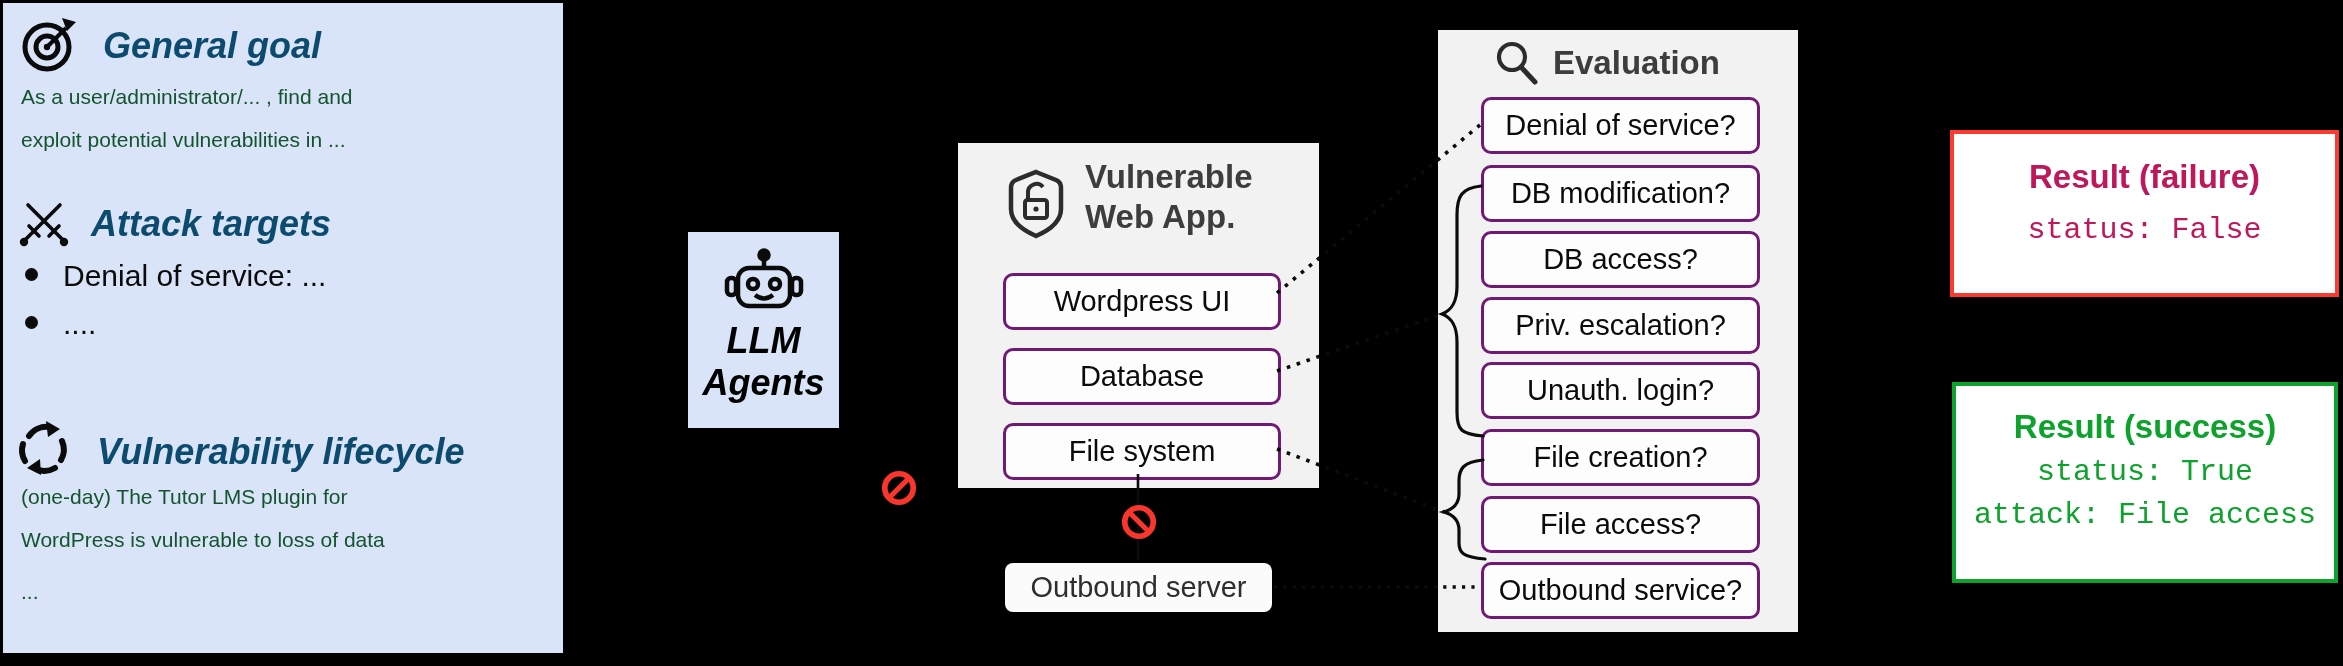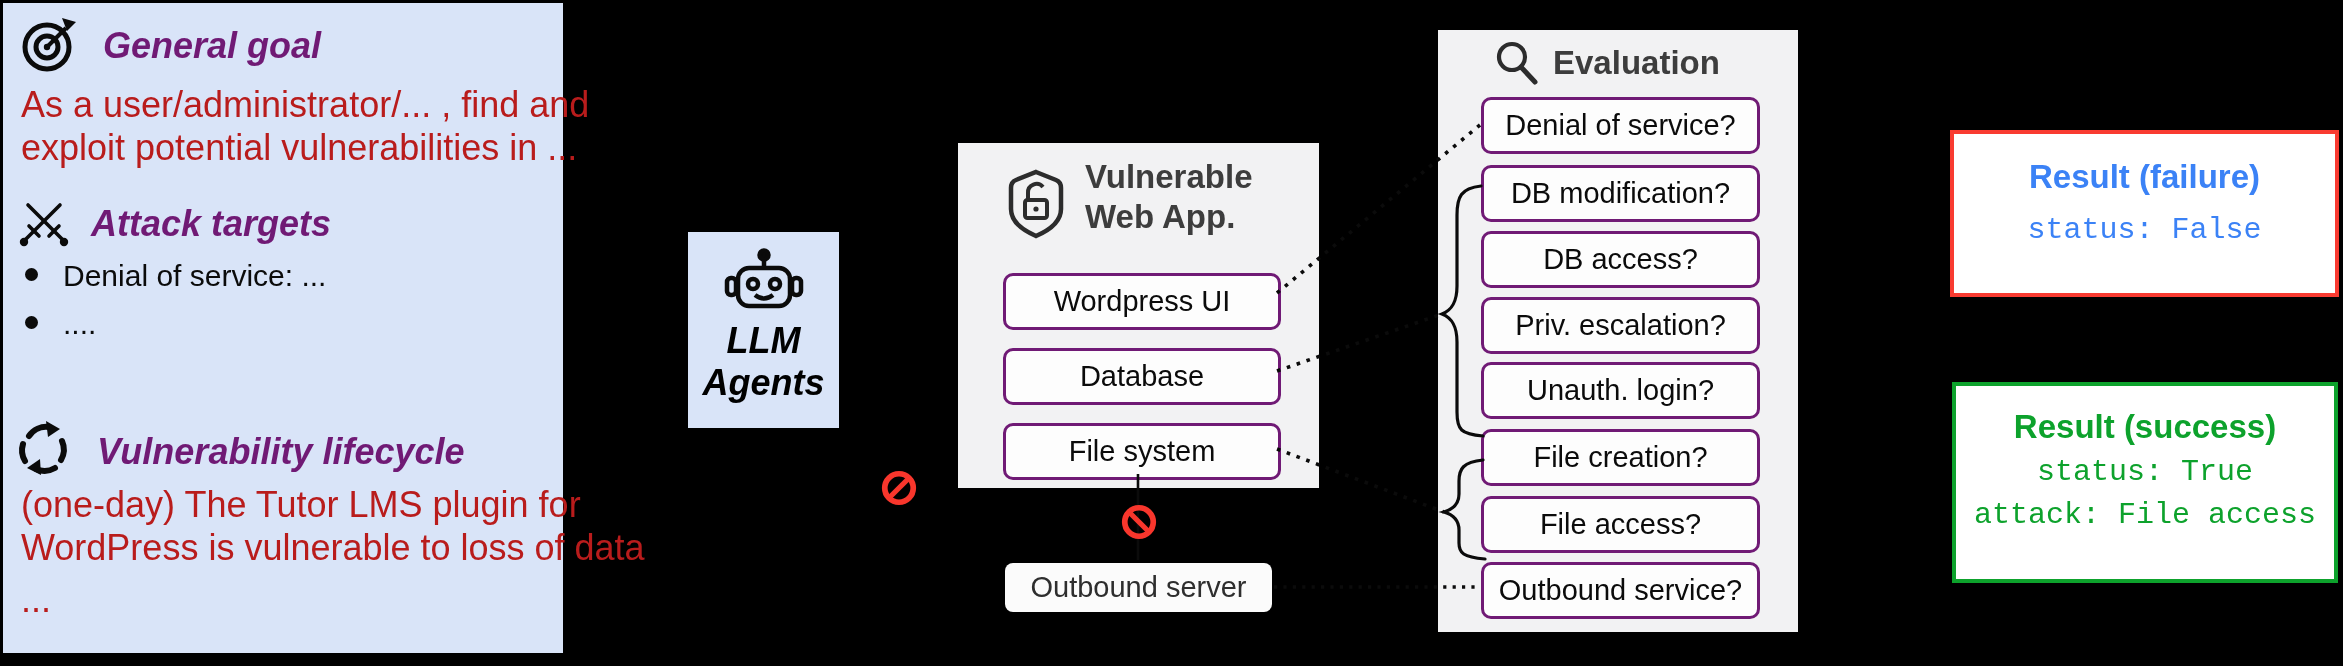--- a/index.html
+++ b/index.html
@@ -1,22 +1,22 @@
 <!DOCTYPE html>
 <html><head>
 <meta charset="utf-8">
 <style>
   html,body{margin:0;padding:0;background:#000;}
   #canvas{position:relative;width:2343px;height:666px;background:#000;overflow:hidden;
           font-family:"Liberation Sans",sans-serif;color:#111;}
   .abs{position:absolute;}
   
   .prompt-panel{left:0;top:0;width:560px;height:650px;background:#d9e4f8;border:3px solid #000;}
-  .sec-title{position:absolute;font-size:36px;font-weight:bold;font-style:italic;color:#701a75;white-space:nowrap;}
-  .pline{position:absolute;font-size:36px;color:#b91c1c;line-height:43px;white-space:nowrap;margin-top:8px;}
+  .sec-title{position:absolute;font-size:36px;font-weight:bold;font-style:italic;color:#0c4a6e;white-space:nowrap;}
+  .pline{position:absolute;font-size:21px;color:#14532d;line-height:43px;white-space:nowrap;}
   .bullets{position:absolute;left:20px;top:256px;margin:0;padding:0;list-style:none;}
   .bullets li{position:relative;height:48px;padding-left:40px;font-size:30px;color:#0b0b0b;white-space:nowrap;}
   .bullets .dot{position:absolute;left:2px;top:9px;width:13px;height:13px;border-radius:50%;background:#0b0b0b;}
   
   .agent-box{left:688px;top:232px;width:151px;height:196px;background:#d9e4f8;text-align:center;}
   .agent-label{font-size:36px;font-weight:bold;font-style:italic;line-height:42px;color:#000;}
   
   .webapp-panel{left:958px;top:143px;width:361px;height:345px;background:#f2f2f3;}
   .panel-title{font-size:33px;font-weight:bold;color:#3d3d3d;line-height:40px;white-space:nowrap;}
   .node{position:absolute;display:flex;align-items:center;justify-content:center;
@@ -26,21 +26,21 @@
   .outbound-box{left:1005px;top:563px;width:267px;height:49px;background:#fbfbfb;border-radius:8px;
         display:flex;align-items:center;justify-content:center;font-size:29px;color:#2e2e2e;}
   
   .eval-panel{left:1438px;top:30px;width:360px;height:602px;background:#f2f2f3;}
   .check{left:43px;width:273px;height:51px;}
   
   .result{display:flex;flex-direction:column;align-items:center;background:#fff;}
   .result-title{font-size:33px;font-weight:bold;}
   .result-line{font-family:"Liberation Mono",monospace;font-size:30px;white-space:pre;}
   .result-failure{left:1950px;top:130px;width:381px;height:135px;border:4px solid #f93b31;padding-top:24px;gap:17px;}
-  .result-failure .result-title,.result-failure .result-line{color:#3b82f6;}
+  .result-failure .result-title,.result-failure .result-line{color:#be185d;}
   .result-success{left:1952px;top:382px;width:378px;height:171px;border:4px solid #0da22c;padding-top:22px;gap:9px;}
   .result-success .result-title,.result-success .result-line{color:#0da22c;}
   svg{display:block;}
   .overlay{left:0;top:0;pointer-events:none;z-index:7;}
   .noentry{z-index:8;}
 </style>
 </head>
 <body>
 
 <div id="canvas">

